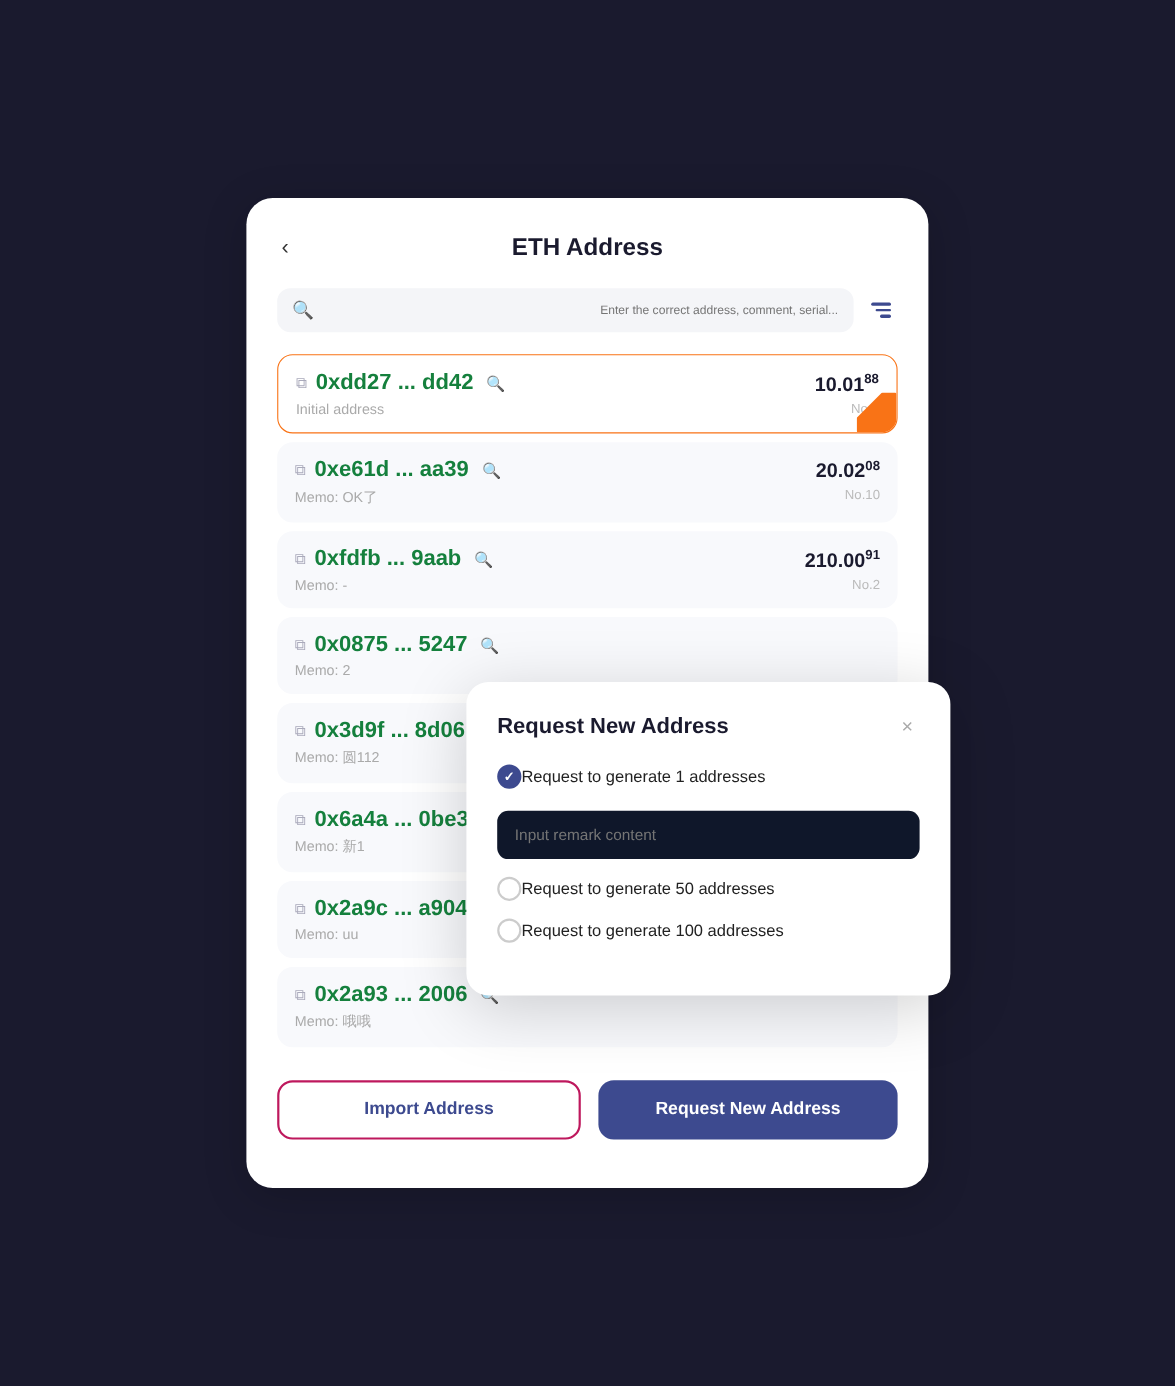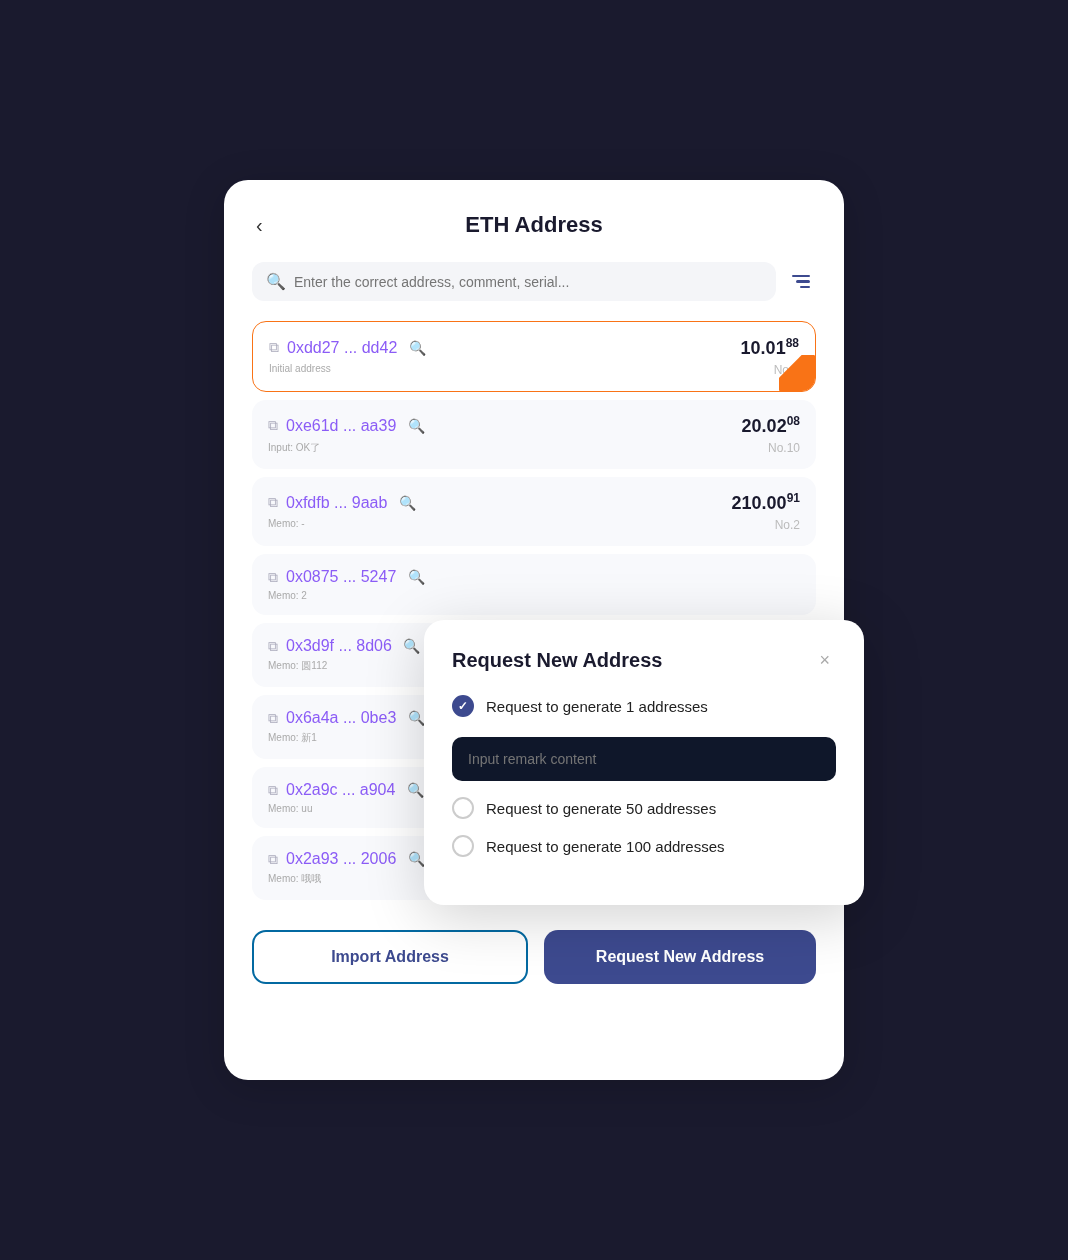--- a/index.html
+++ b/index.html
@@ -62,23 +62,24 @@
       gap: 8px;
     }
     .search-icon-wrap {
       color: #aaa;
       font-size: 16px;
     }
     .search-input {
       border: none;
       background: transparent;
       outline: none;
-      font-size: 14px;
+      font-size: 11px;
       color: #999;
       width: 100%;
+      text-align: right;
     }
     .filter-btn {
       background: none;
       border: none;
       cursor: pointer;
       padding: 6px;
       display: flex;
       align-items: center;
       color: #3d4a8f;
       font-size: 20px;
@@ -111,23 +112,23 @@
       display: flex;
       align-items: center;
       gap: 8px;
     }
     .copy-icon {
       color: #aab;
       font-size: 14px;
       cursor: pointer;
     }
     .addr-hash {
-      font-size: 16px;
-      color: #8b5cf6;
-      font-weight: 400;
+      font-size: 20px;
+      color: #15803d;
+      font-weight: 700;
     }
     .search-addr-icon {
       color: #aab;
       font-size: 14px;
       cursor: pointer;
       margin-left: 4px;
     }
     .addr-amount {
       font-size: 18px;
       font-weight: 700;
@@ -137,21 +138,21 @@
       font-size: 12px;
       font-weight: 700;
       vertical-align: super;
     }
     .addr-bottom {
       display: flex;
       justify-content: space-between;
       margin-top: 4px;
     }
     .addr-memo {
-      font-size: 10px;
+      font-size: 13px;
       color: #aaa;
     }
     .addr-no {
       font-size: 12px;
       color: #bbb;
     }
     .orange-corner {
       position: absolute;
       bottom: 0;
       right: 0;
@@ -171,21 +172,21 @@
     }
 
     .bottom-btns {
       display: flex;
       gap: 16px;
       margin-top: 24px;
     }
     .btn-import {
       flex: 1;
       padding: 16px;
-      border: 2px solid #0369a1;
+      border: 2px solid #be185d;
       background: #fff;
       border-radius: 14px;
       font-size: 16px;
       font-weight: 600;
       color: #3d4a8f;
       cursor: pointer;
     }
     .btn-request {
       flex: 1;
       padding: 16px;
@@ -232,21 +233,20 @@
       border: none;
       cursor: pointer;
       font-size: 18px;
       color: #aaa;
       padding: 2px 6px;
     }
 
     .radio-option {
       display: flex;
       align-items: center;
-      gap: 12px;
       margin-bottom: 16px;
       cursor: pointer;
     }
     .radio-circle {
       width: 22px;
       height: 22px;
       border-radius: 50%;
       border: 2px solid #ccc;
       display: flex;
       align-items: center;
@@ -342,21 +342,21 @@
       <div class="address-item">
       <div class="address-item-top">
         <div class="addr-left">
           <span class="copy-icon">⧉</span>
           <span class="addr-hash">0xe61d ... aa39</span>
           <span class="search-addr-icon">🔍</span>
         </div>
         <span class="addr-amount">20.02<sup>08</sup></span>
       </div>
       <div class="addr-bottom">
-        <span class="addr-memo">Input: OK了</span>
+        <span class="addr-memo">Memo: OK了</span>
         <span class="addr-no">No.10</span>
       </div>
 
     </div>
       <div class="address-item">
       <div class="address-item-top">
         <div class="addr-left">
           <span class="copy-icon">⧉</span>
           <span class="addr-hash">0xfdfb ... 9aab</span>
           <span class="search-addr-icon">🔍</span>

